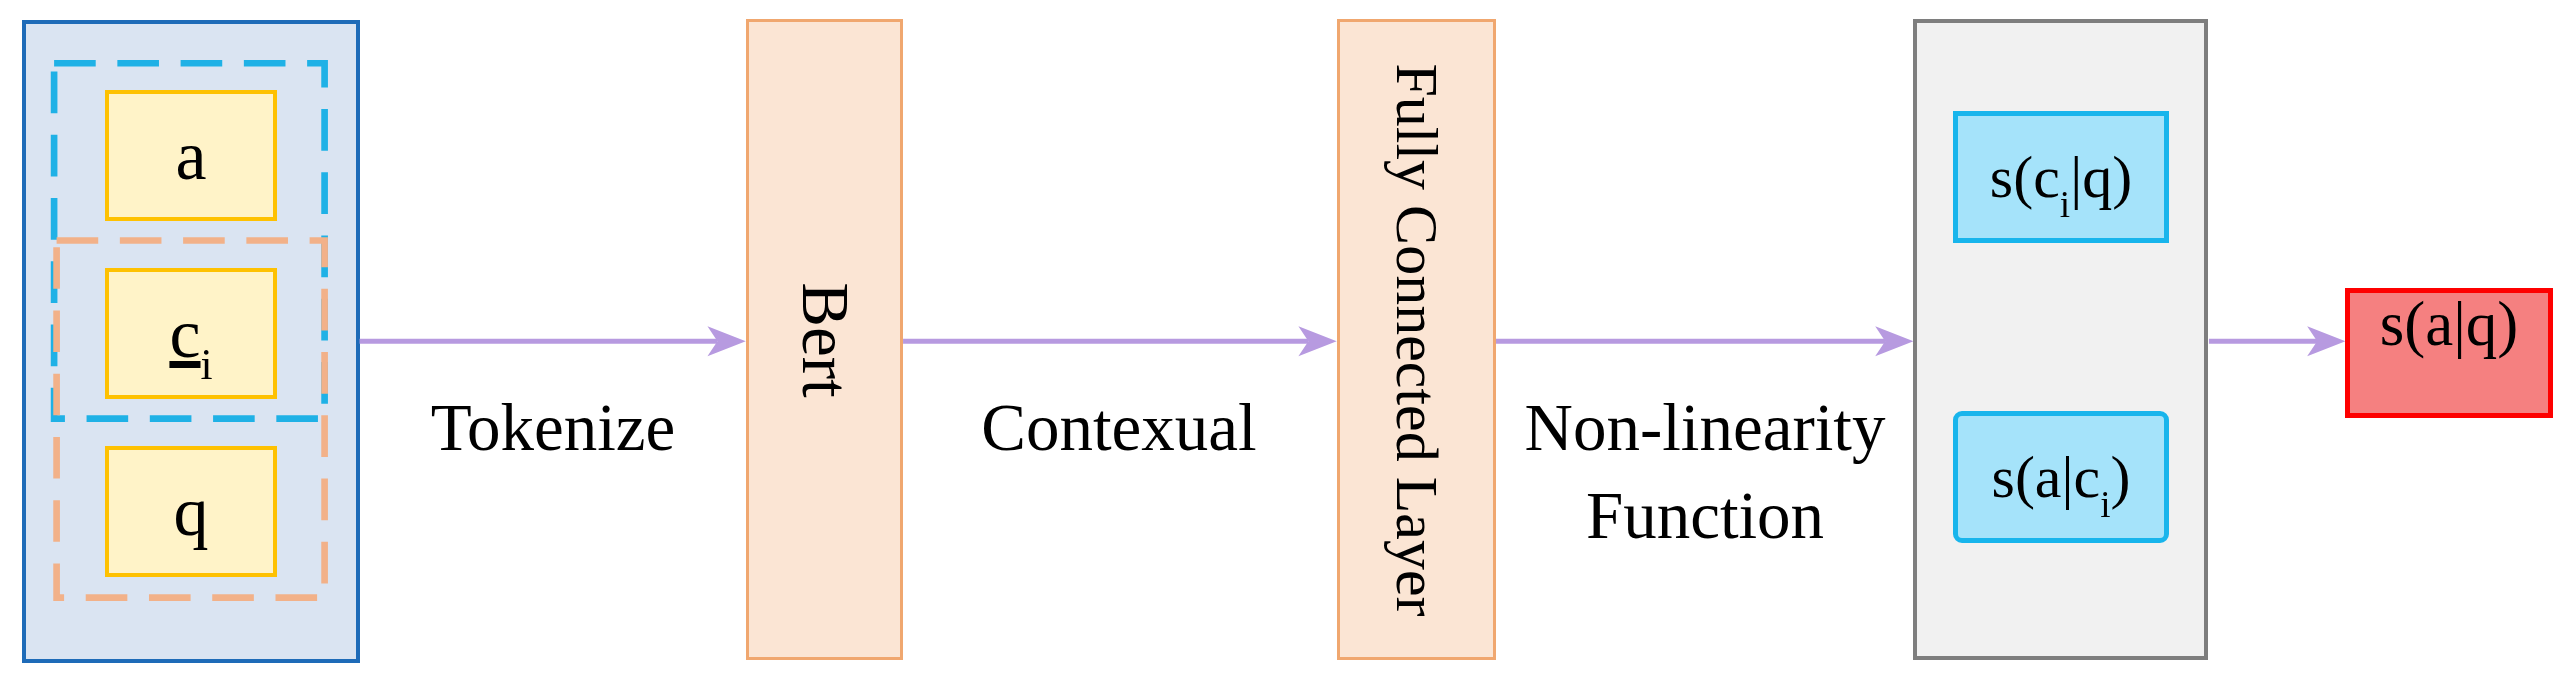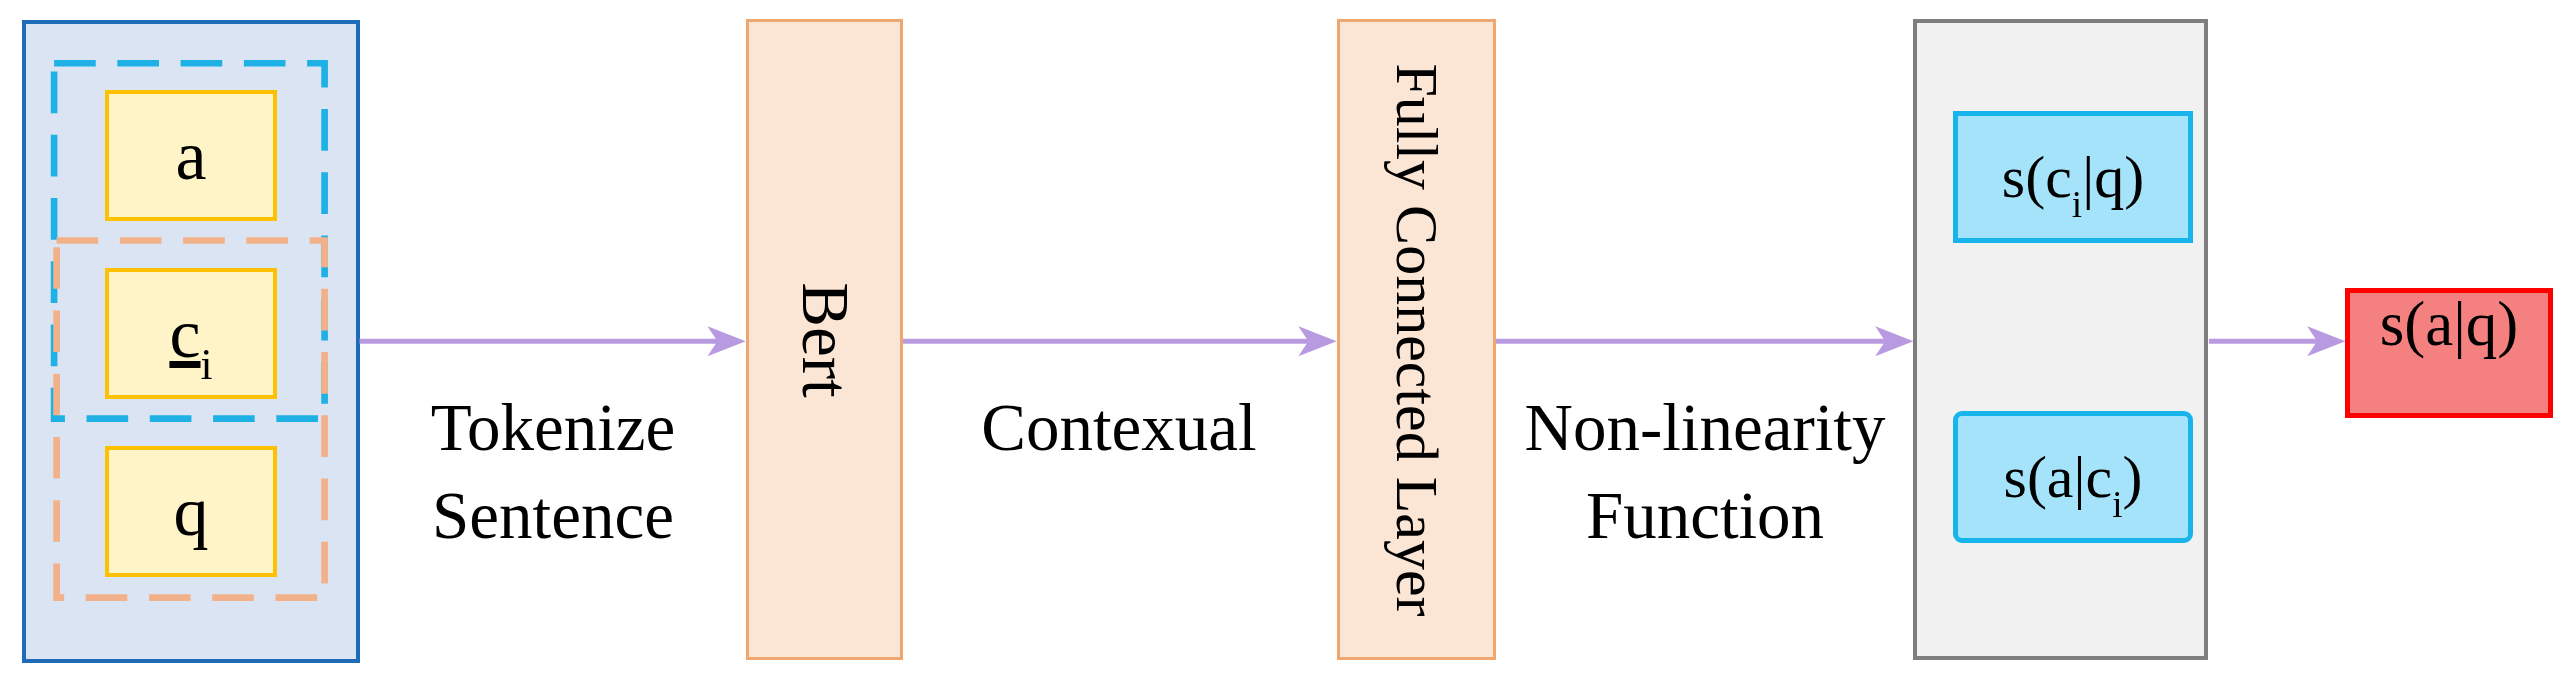--- a/index.html
+++ b/index.html
@@ -50,21 +50,21 @@
   .stage-bert .vlabel { font-size: 67px; }
   .stage-fc   .vlabel { font-size: 60px; }
 
   
   .output-panel {
     left: 1913px; top: 19px; width: 295px; height: 641px;
     background: var(--output-panel-fill);
     border: 4.2px solid var(--output-panel-border);
   }
   .score-box {
-    left: 1953px; width: 240px; height: 132px;
+    left: 1953px; width: 216px; height: 132px;
     background: var(--score-fill);
     border: 5px solid var(--score-border);
     display: flex; align-items: center; justify-content: center;
     font-size: 60px; line-height: 1; white-space: nowrap;
   }
   .score-ciq { top: 111px; }
   .score-aci { top: 411px; border-radius: 9px; }
 
   .final-box {
     left: 2345px; top: 288px; width: 208px; height: 130px;
@@ -130,21 +130,20 @@
   <div class="abs stage-box stage-bert">
     <div class="vlabel">Bert</div>
   </div>
 
   <div class="abs stage-box stage-fc">
     <div class="vlabel">Fully Connected Layer</div>
   </div>
 
   <div class="abs arrow-label label-tokenize">
     <div>Tokenize</div>
-    <div>Sentence</div>
   </div>
   <div class="abs arrow-label label-context">
     <div>Contexual</div>
   </div>
   <div class="abs arrow-label label-nonlin">
     <div>Non-linearity</div>
     <div>Function</div>
   </div>
 
   <div class="abs output-panel"></div>

